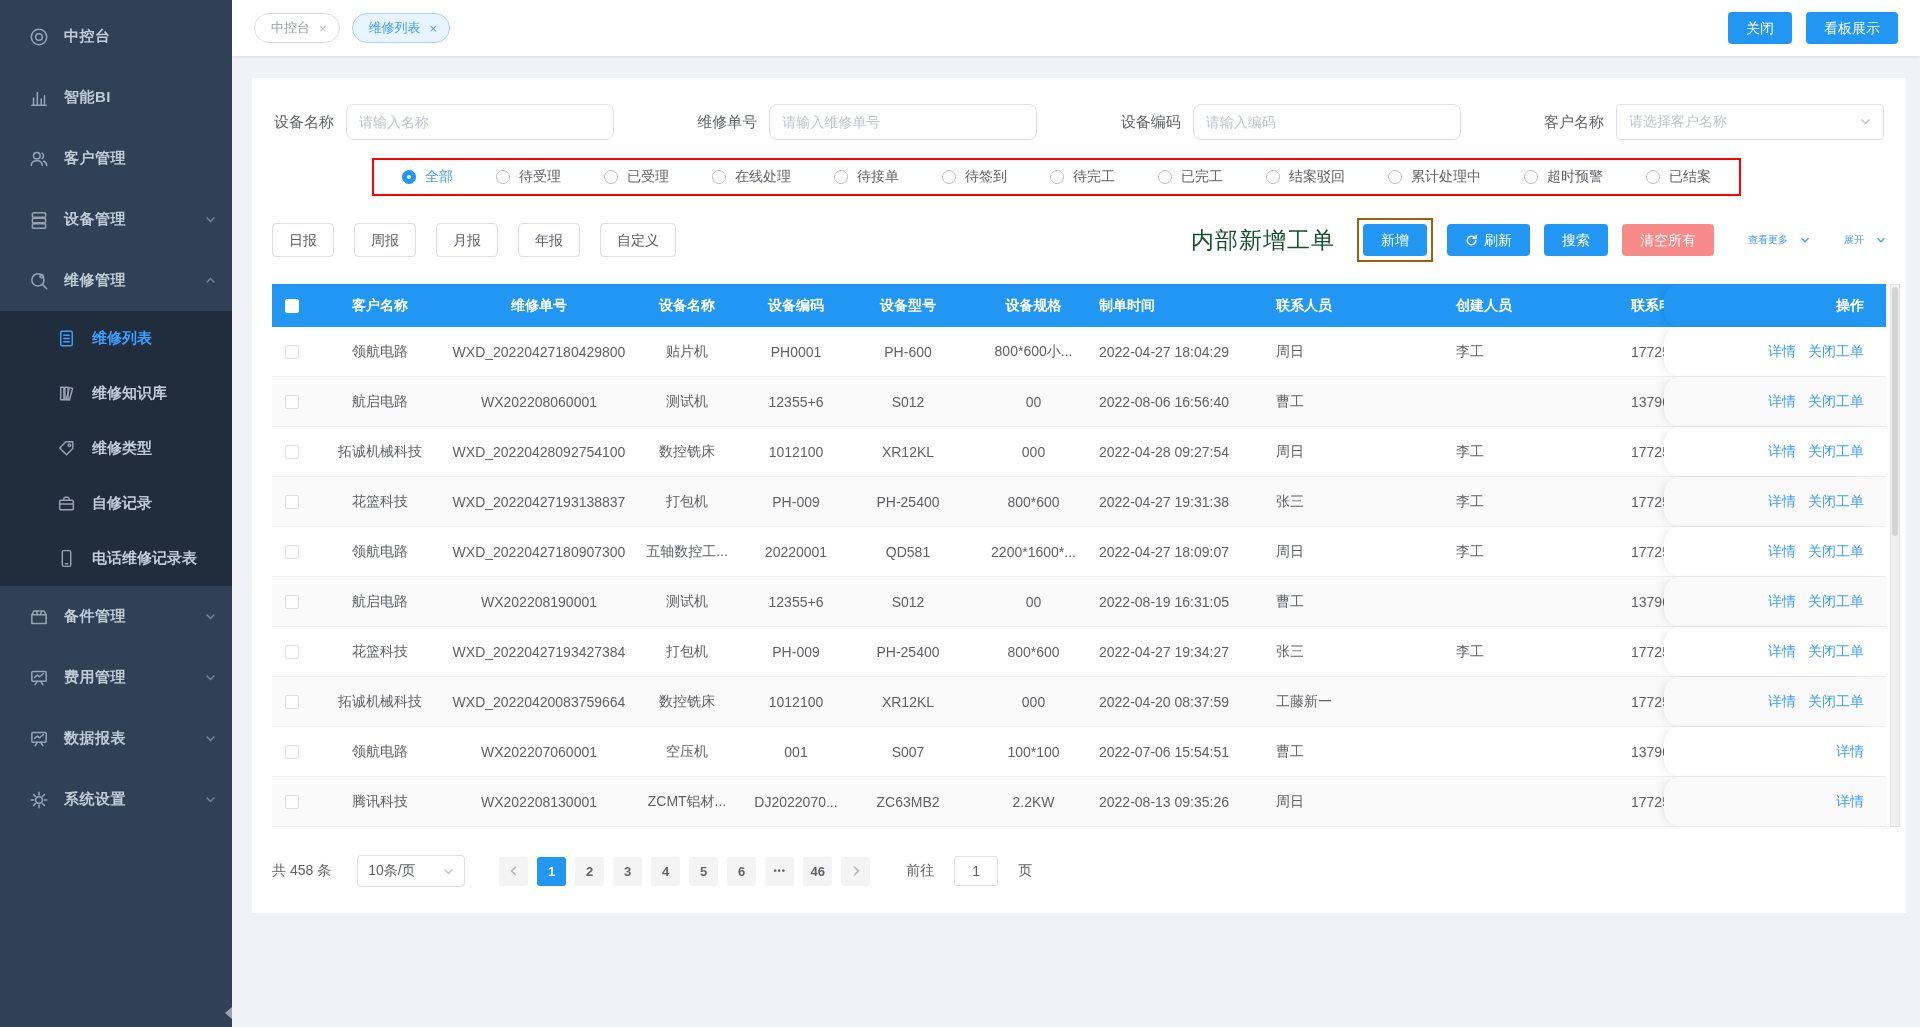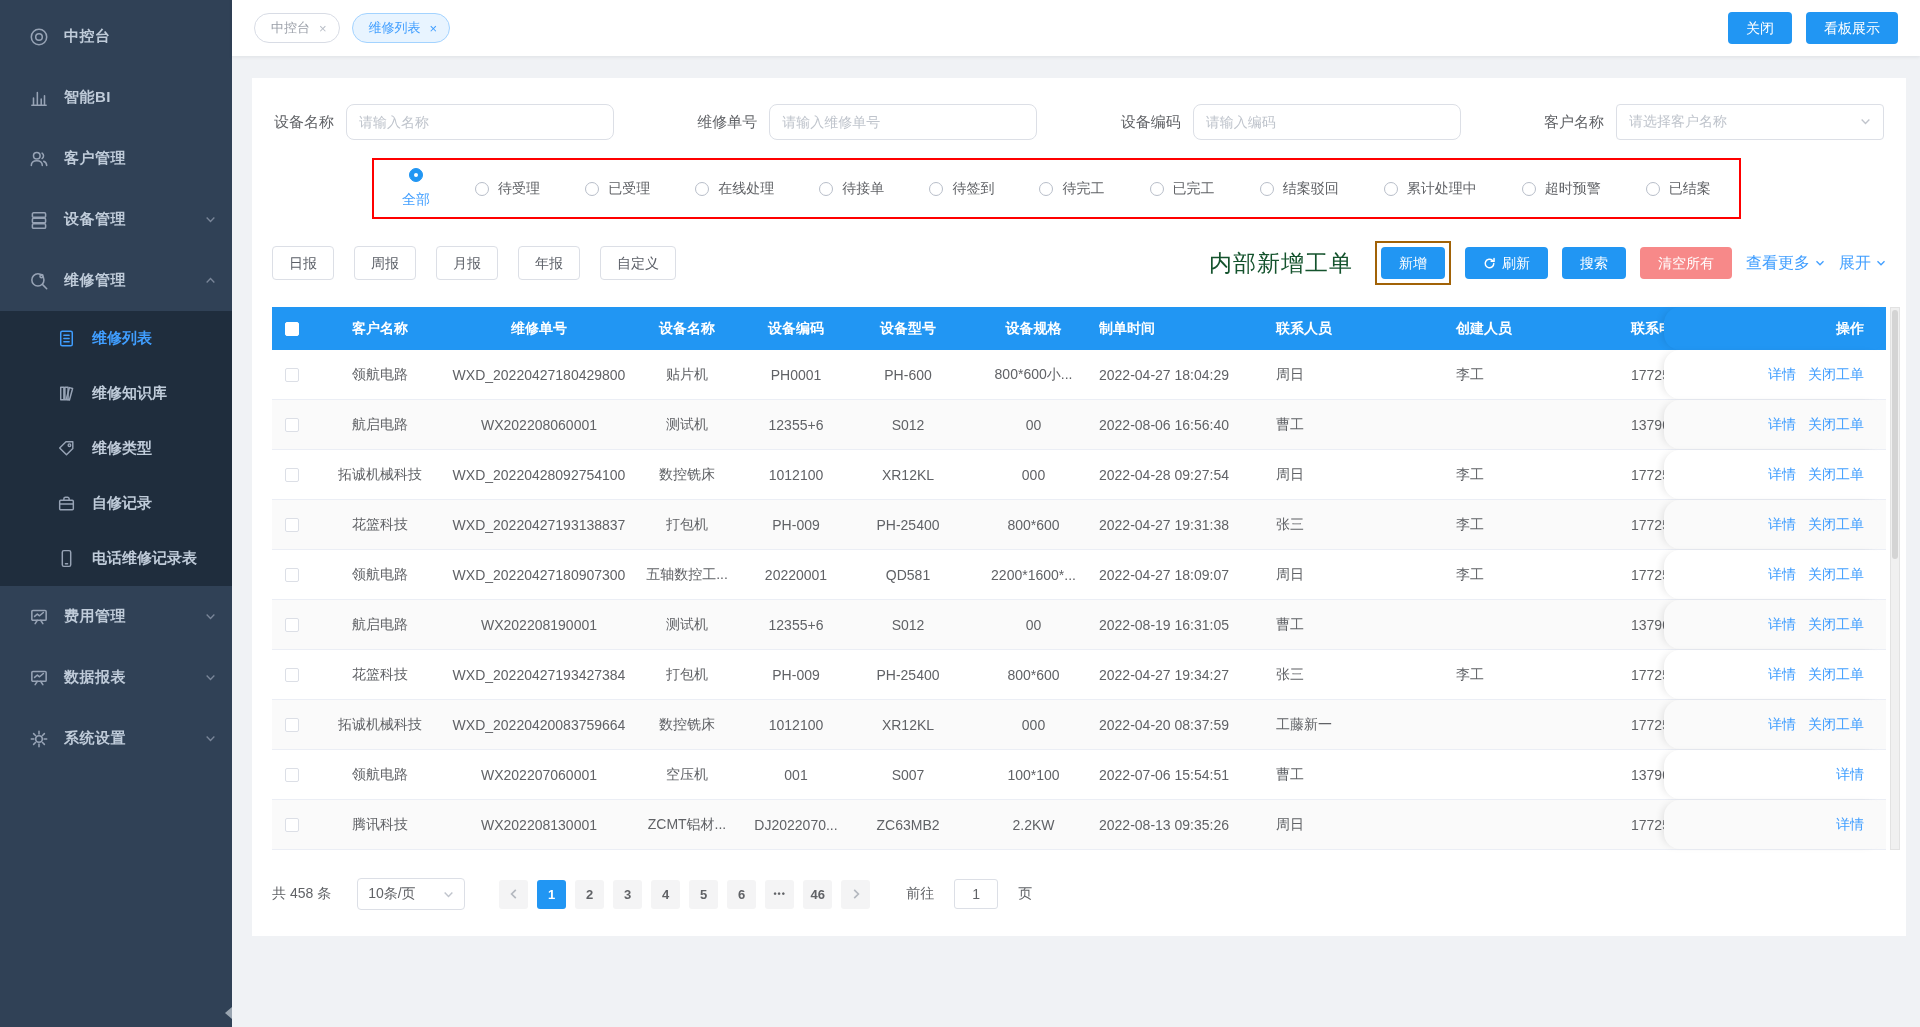--- a/index.html
+++ b/index.html
@@ -50,31 +50,31 @@
   .f-input::placeholder{color:#bfc4cc;}
   .f-select{width:268px;height:36px;border:1px solid #dcdfe6;border-radius:4px;padding:0 12px;
     box-sizing:border-box;display:flex;align-items:center;justify-content:space-between;
     color:#bfc4cc;font-size:14px;cursor:pointer;background:#fff;}
 
   
   .status-row{margin:18px 145px 0 100px;border:2px solid #ff0000;padding:8px 28px;
     display:flex;justify-content:space-between;align-items:center;}
   .radio{display:inline-flex;align-items:center;gap:9px;font-size:14px;color:#606266;cursor:pointer;white-space:nowrap;}
   .radio-dot{width:14px;height:14px;border:1px solid #b8bec9;border-radius:50%;background:#fff;position:relative;box-sizing:border-box;flex:none;}
-  .radio.selected{color:#409eff;flex-direction:column;}
+  .radio.selected{color:#409eff;}
   .radio.selected .radio-dot{background:#2196f3;border-color:#2196f3;}
   .radio.selected .radio-dot::after{content:"";position:absolute;left:4px;top:4px;width:4px;height:4px;border-radius:50%;background:#fff;}
 
   
   .toolbar-row{margin-top:22px;display:flex;align-items:center;}
   .report-btns{display:flex;gap:20px;}
   .toolbar-right{margin-left:auto;display:flex;align-items:center;gap:14px;}
   .annotation-text{color:#14532d;font-size:23px;letter-spacing:1px;margin-right:8px;white-space:nowrap;}
   .red-box{border:2px solid #a16207;padding:4px;display:inline-flex;}
-  .link{color:#409eff;font-size:16px;display:inline-flex;align-items:center;gap:5px;cursor:pointer;text-decoration:none;white-space:nowrap;}
+  .link{color:#409eff;font-size:10px;display:inline-flex;align-items:center;gap:12px;cursor:pointer;text-decoration:none;white-space:nowrap;margin-left:20px;}
 
   
   .table-wrap{position:relative;margin-top:22px;}
   .t-header{display:flex;align-items:center;height:43px;background:#2196f3;color:#fff;
     font-size:14px;font-weight:700;position:relative;}
   .t-row{display:flex;align-items:center;height:49px;font-size:14px;color:#606266;
     border-bottom:1px solid #ebeef5;background:#fff;position:relative;}
   .t-row.striped{background:#fafafa;}
   .cell{text-align:center;white-space:nowrap;overflow:hidden;box-sizing:border-box;flex:none;}
   .c-check{width:40px;display:flex;justify-content:center;}
@@ -196,20 +196,31 @@
               </svg></span>
             <span class="label">自修记录</span>
           </div>
           <div class="sub-item">
             <span class="icon"><svg width="21" height="21" viewBox="0 0 20 20" fill="none" stroke="currentColor" stroke-width="1.4" stroke-linecap="round" stroke-linejoin="round">
                 <rect x="6" y="2.5" width="8" height="15" rx="1.5"></rect>
                 <path d="M9 15h2"></path>
               </svg></span>
             <span class="label">电话维修记录表</span>
           </div>
+        </div>
+        <div class="side-item">
+          <span class="icon"><svg width="22" height="22" viewBox="0 0 20 20" fill="none" stroke="currentColor" stroke-width="1.4" stroke-linecap="round" stroke-linejoin="round">
+              <path d="M3.5 8h13v8h-13z"></path>
+              <path d="M3.5 8l2-3.5h9l2 3.5"></path>
+              <path d="M7.8 4.8l.7 3M12.2 4.8l-.7 3"></path>
+            </svg></span>
+          <span class="label">备件管理</span>
+          <span class="chev"><svg width="11" height="11" viewBox="0 0 10 10" fill="none" stroke="currentColor" stroke-width="1.2">
+              <path d="M1.5 3.2l3.5 3.6 3.5-3.6"></path>
+            </svg></span>
         </div>
         <div class="side-item">
           <span class="icon"><svg width="22" height="22" viewBox="0 0 20 20" fill="none" stroke="currentColor" stroke-width="1.4" stroke-linecap="round" stroke-linejoin="round">
               <rect x="3.5" y="4" width="13" height="9" rx="1"></rect>
               <path d="M6.5 16l2-3M13.5 16l-2-3"></path>
               <path d="M6 9.5l2.5-2.2 2 1.6 3.5-3"></path>
             </svg></span>
           <span class="label">费用管理</span>
           <span class="chev"><svg width="11" height="11" viewBox="0 0 10 10" fill="none" stroke="currentColor" stroke-width="1.2">
               <path d="M1.5 3.2l3.5 3.6 3.5-3.6"></path>

